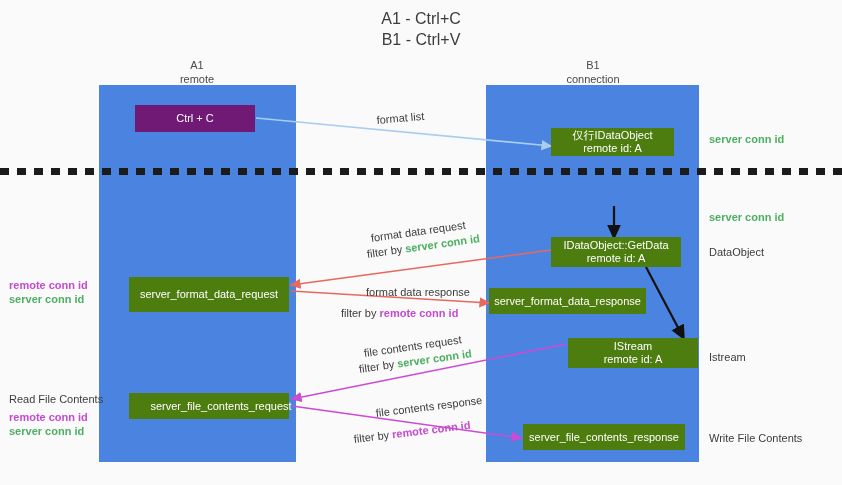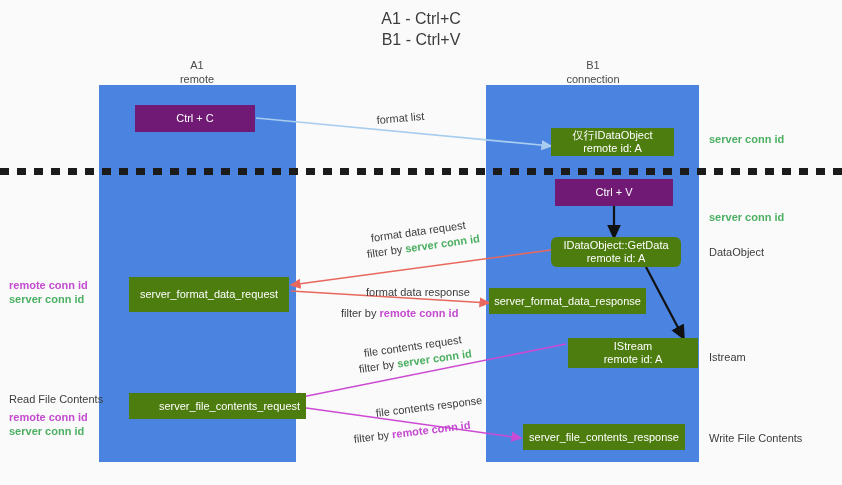--- a/index.html
+++ b/index.html
@@ -107,33 +107,32 @@
     <line x1="292" y1="406" x2="521" y2="438" stroke="#cc4ad4" stroke-width="1.6" marker-end="url(#ah-mag)"></line>
   </svg>
 
   <div class="dashed"></div>
 
   <div class="node green" style="left:135px;top:105px;width:120px;height:27px;">Ctrl + C</div>
 
   <div class="node orange" style="left:551px;top:128px;width:123px;height:28px;white-space:pre-line;">仅行IDataObject
 remote id: A</div>
 
-  <div class="node green" style="left:555px;top:179px;width:118px;height:27px;">Ctrl + V</div>
 
-  <div class="node orange" style="left:551px;top:237px;width:130px;height:30px;white-space:pre-line;border-radius:6px;">IDataObject::GetData
+  <div class="node orange" style="left:551px;top:237px;width:130px;height:30px;white-space:pre-line;">IDataObject::GetData
 remote id: A</div>
 
   <div class="node orange" style="left:129px;top:277px;width:160px;height:35px;">server_format_data_request</div>
 
   <div class="node orange" style="left:489px;top:288px;width:157px;height:26px;">server_format_data_response</div>
 
   <div class="node orange" style="left:568px;top:338px;width:130px;height:30px;white-space:pre-line;">IStream
 remote id: A</div>
 
-  <div class="node orange" style="left:129px;top:393px;width:177px;height:26px;padding-left:28px;">server_file_contents_request</div>
+  <div class="node orange" style="left:129px;top:393px;width:160px;height:26px;padding-left:28px;">server_file_contents_request</div>
 
   <div class="node orange" style="left:523px;top:424px;width:162px;height:26px;">server_file_contents_response</div>
 
   <div class="anno green-t" style="left:709px;top:132px;">server conn id</div>
   <div class="anno green-t" style="left:709px;top:210px;">server conn id</div>
   <div class="anno" style="left:709px;top:245px;">DataObject</div>
   <div class="anno" style="left:709px;top:350px;">Istream</div>
   <div class="anno" style="left:709px;top:431px;">Write File Contents</div>
 
   <div class="anno purple-t" style="left:9px;top:278px;">remote conn id</div>

